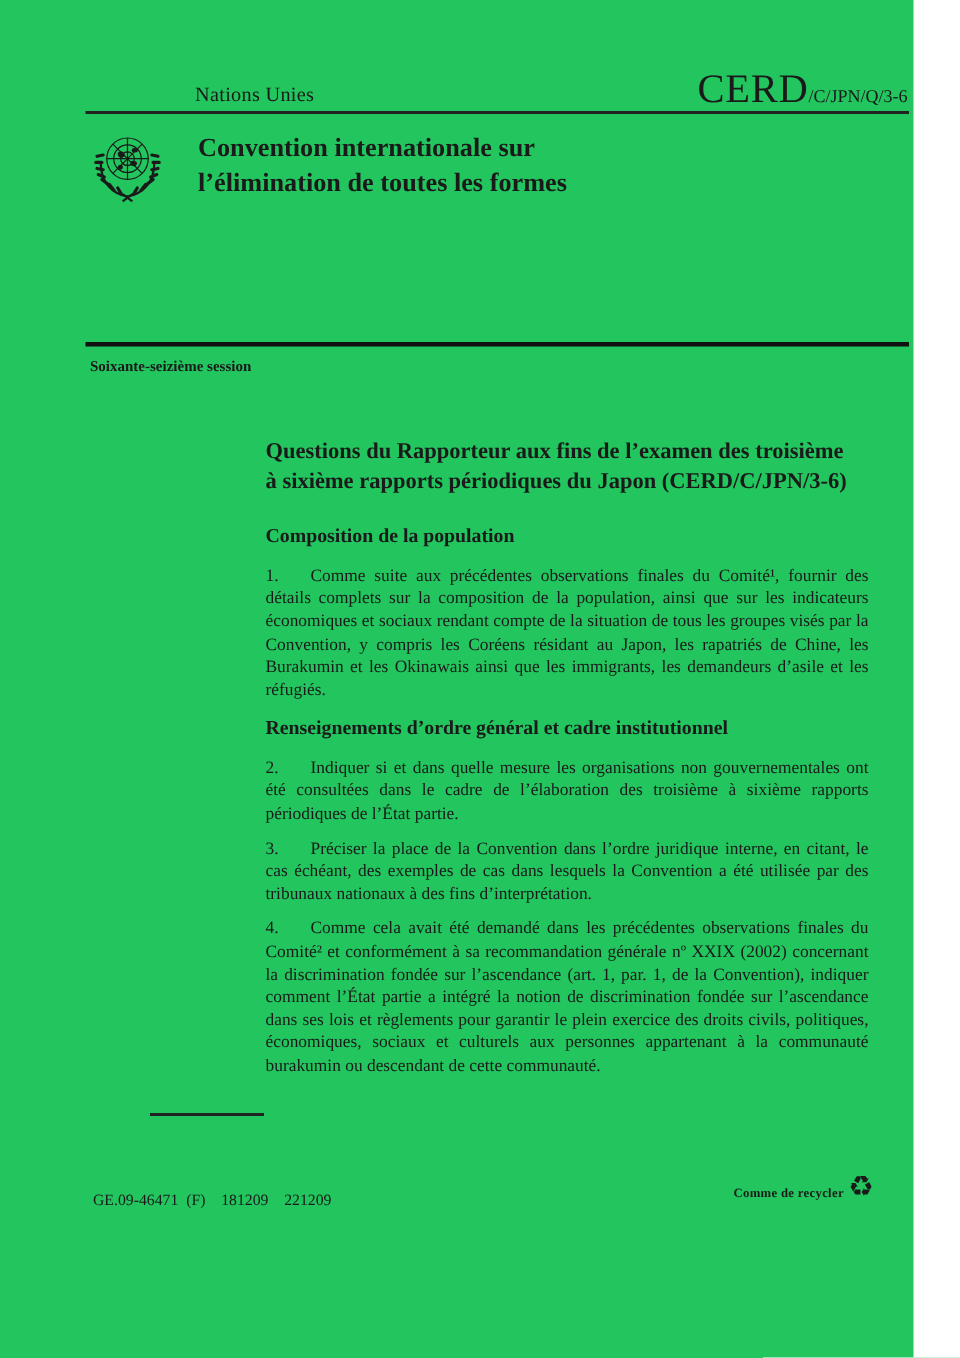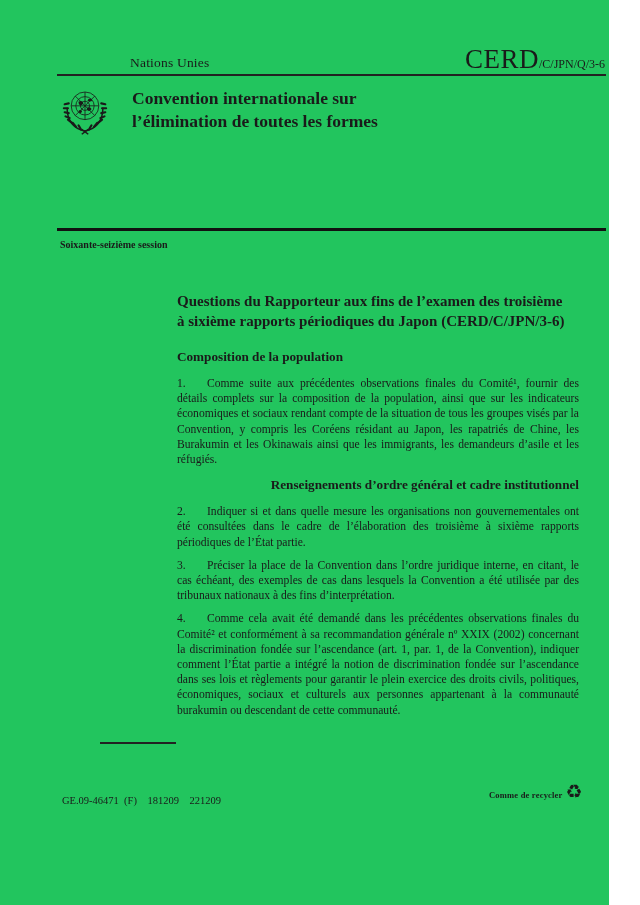--- a/index.html
+++ b/index.html
@@ -158,21 +158,21 @@
       <div>Questions du Rapporteur aux fins de l’examen des troisième</div>
       <div>à sixième rapports périodiques du Japon (CERD/C/JPN/3-6)</div>
     </div>
 
     <div class="h2">Composition de la population</div>
 
     <p class="body-para">
       <span class="para-num">1.</span><span>Comme suite aux précédentes observations finales du Comité¹, fournir des détails complets sur la composition de la population, ainsi que sur les indicateurs économiques et sociaux rendant compte de la situation de tous les groupes visés par la Convention, y compris les Coréens résidant au Japon, les rapatriés de Chine, les Burakumin et les Okinawais ainsi que les immigrants, les demandeurs d’asile et les réfugiés.</span>
     </p>
 
-    <div class="h2" style="margin-top:10px;text-align:right;">Renseignements d’ordre général et cadre institutionnel</div>
+    <div class="h2" style="margin-top:10px;">Renseignements d’ordre général et cadre institutionnel</div>
 
     <p class="body-para">
       <span class="para-num">2.</span><span>Indiquer si et dans quelle mesure les organisations non gouvernementales ont été consultées dans le cadre de l’élaboration des troisième à sixième rapports périodiques de l’État partie.</span>
     </p>
 
 
     <p class="body-para">
       <span class="para-num">3.</span><span>Préciser la place de la Convention dans l’ordre juridique interne, en citant, le cas échéant, des exemples de cas dans lesquels la Convention a été utilisée par des tribunaux nationaux à des fins d’interprétation.</span>
     </p>
 

